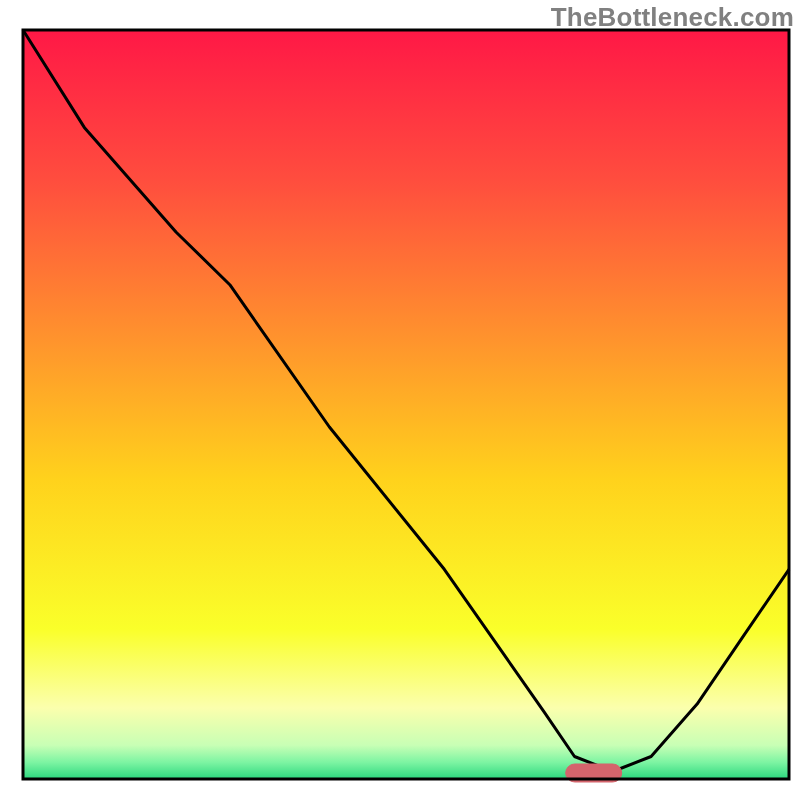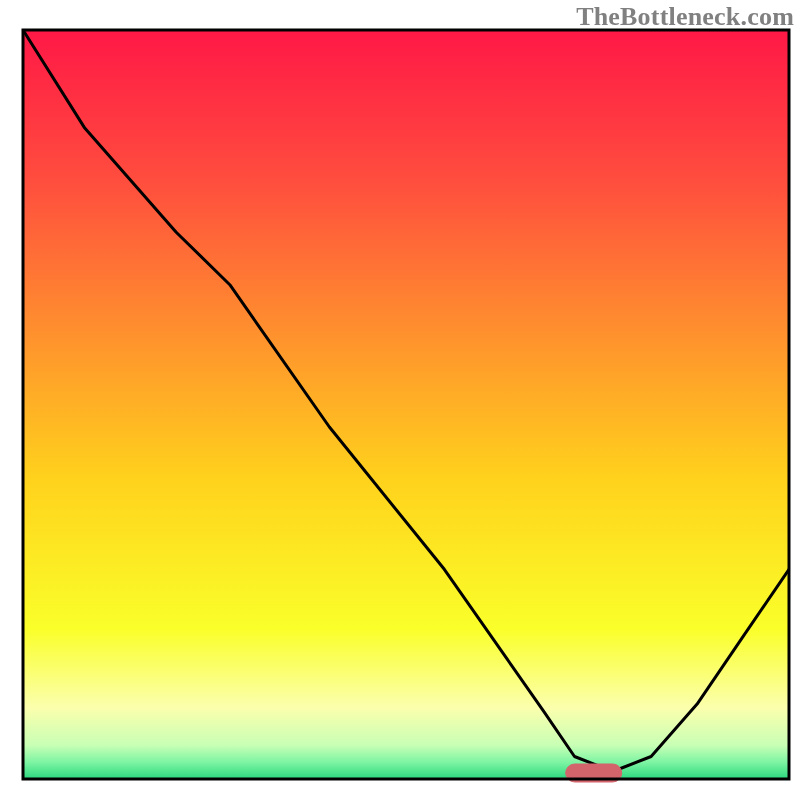--- a/index.html
+++ b/index.html
@@ -7,21 +7,20 @@
     padding: 0;
     width: 800px;
     height: 800px;
     background: #ffffff;
     font-family: Arial, Helvetica, sans-serif;
   }
   .stage {
     position: relative;
     width: 800px;
     height: 800px;
-    font-family: Liberation Serif, serif;
   }
   .watermark {
     position: absolute;
     top: 2px;
     right: 6px;
     font-size: 26px;
     font-weight: 600;
     color: #808080;
     letter-spacing: 0.2px;
     z-index: 40;

